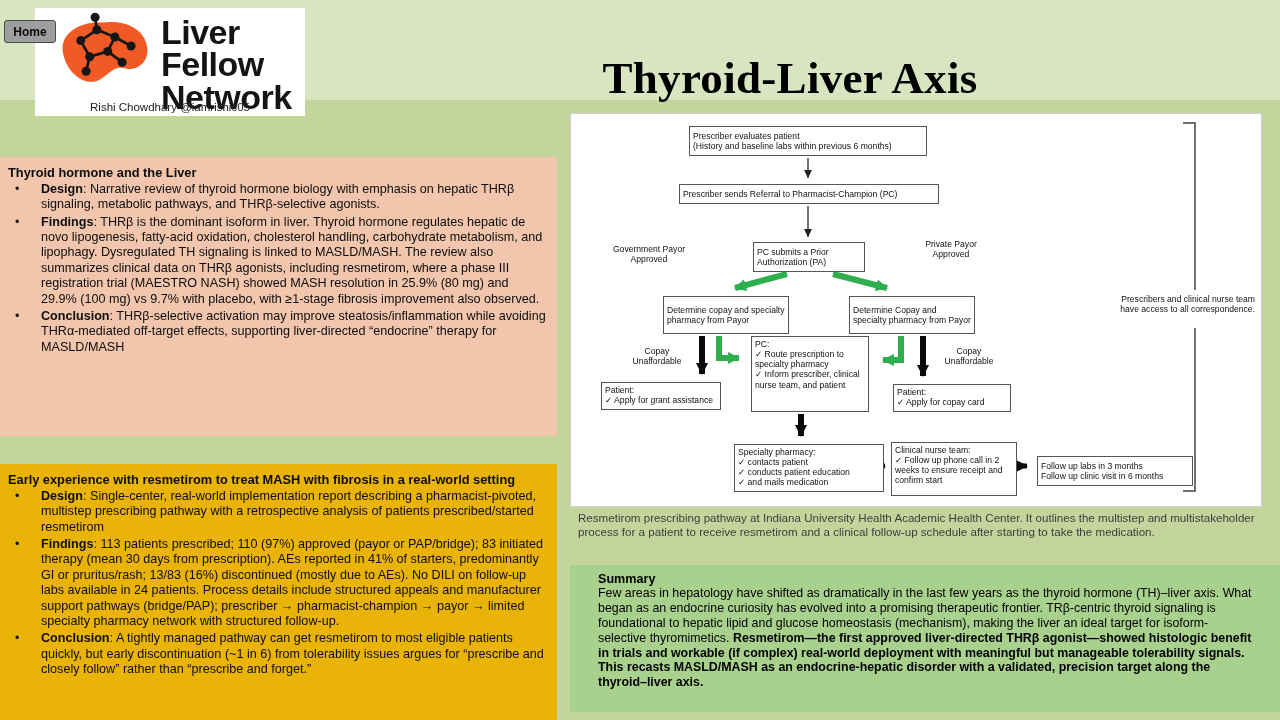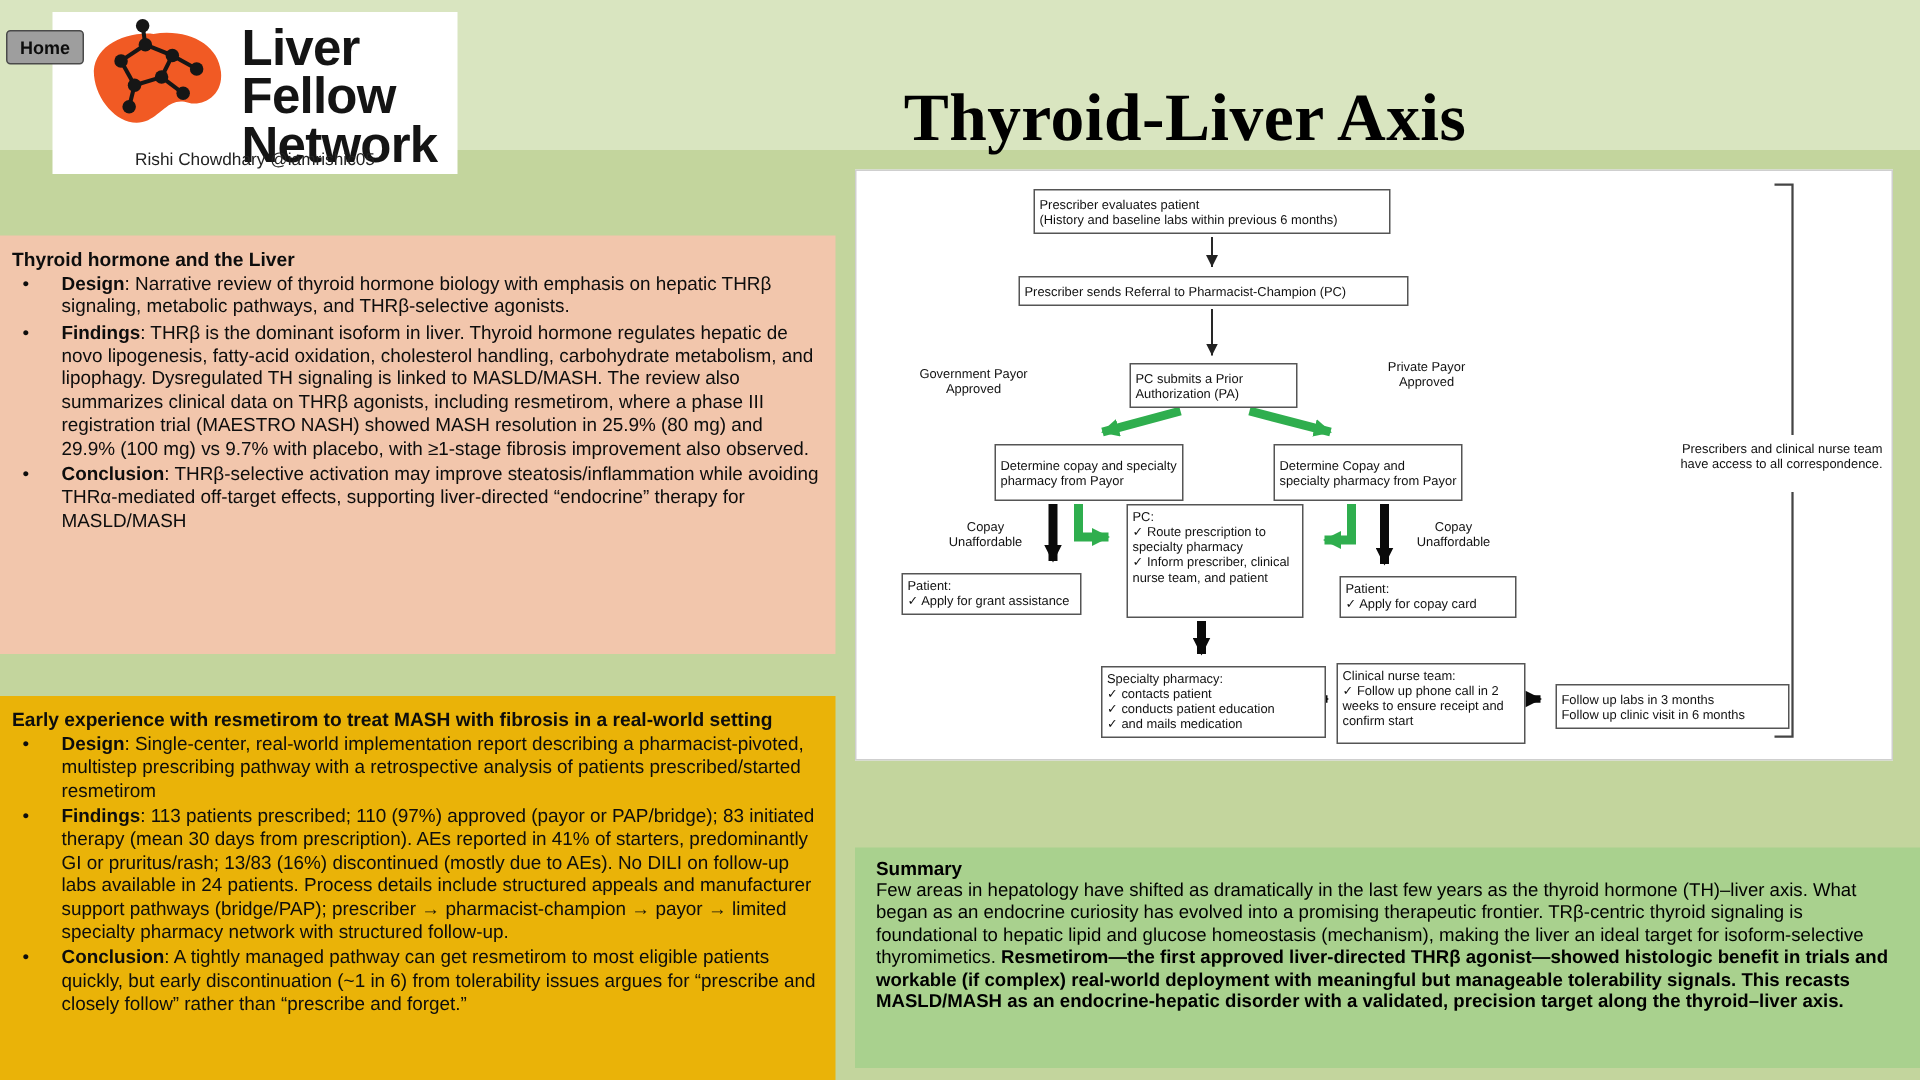--- a/index.html
+++ b/index.html
@@ -33,21 +33,21 @@
   .fnode{position:absolute;background:#fff;border:1px solid #555;font-size:8.6px;line-height:1.18;
          padding:2px 3px;color:#111;box-sizing:border-box;}
   .fnode.c{display:flex;flex-direction:column;justify-content:center;}
   .fnode.list{text-align:left;}
   .flabel{position:absolute;font-size:8.6px;line-height:1.15;text-align:center;color:#111;}
   .fnote{position:absolute;font-size:8.6px;line-height:1.2;text-align:right;color:#111;}
   
   .caption{position:absolute;left:578px;top:511px;width:688px;margin:0;font-size:11.6px;
            line-height:1.25;color:#3d3d3d;}
   .summary{position:absolute;left:570px;top:565px;width:710px;height:147px;background:#a9d18e;
-           padding:7px 14px;box-sizing:border-box;color:#000;}
+           padding:7px 28px;box-sizing:border-box;color:#000;}
   .summary h2{margin:0;font-size:12.6px;font-weight:700;}
   .summary p{margin:0;font-size:12.4px;line-height:1.2;}
 </style>
 </head>
 <body>
 
 <div class="slide">
 
   <div class="header-band"></div>
   <h1 class="page-title">Thyroid-Liver Axis</h1>
@@ -202,19 +202,20 @@
       <div>Clinical nurse team:</div>
       <div class="ck">✓ Follow up phone call in 2 weeks to ensure receipt and confirm start</div>
     </div>
 
     <div class="fnode list c" style="left:466px;top:342px;width:156px;height:30px">
       <div>Follow up labs in 3 months</div>
       <div>Follow up clinic visit in 6 months</div>
     </div>
   </div>
 
+  <p class="caption">Resmetirom prescribing pathway at Indiana University Health Academic Health Center. It outlines the multistep and multistakeholder process for a patient to receive resmetirom and a clinical follow-up schedule after starting to take the medication.</p>
 
   <section class="summary">
     <h2>Summary</h2>
     <p><span>Few areas in hepatology have shifted as dramatically in the last few years as the thyroid hormone (TH)–liver axis. What began as an endocrine curiosity has evolved into a promising therapeutic frontier. TRβ-centric thyroid signaling is foundational to hepatic lipid and glucose homeostasis (mechanism), making the liver an ideal target for isoform-selective thyromimetics. </span><b>Resmetirom—the first approved liver-directed THRβ agonist—showed histologic benefit in trials and workable (if complex) real-world deployment with meaningful but manageable tolerability signals. This recasts MASLD/MASH as an endocrine-hepatic disorder with a validated, precision target along the thyroid–liver axis.</b></p>
   </section>
 
 </div>
 
 </body></html>

